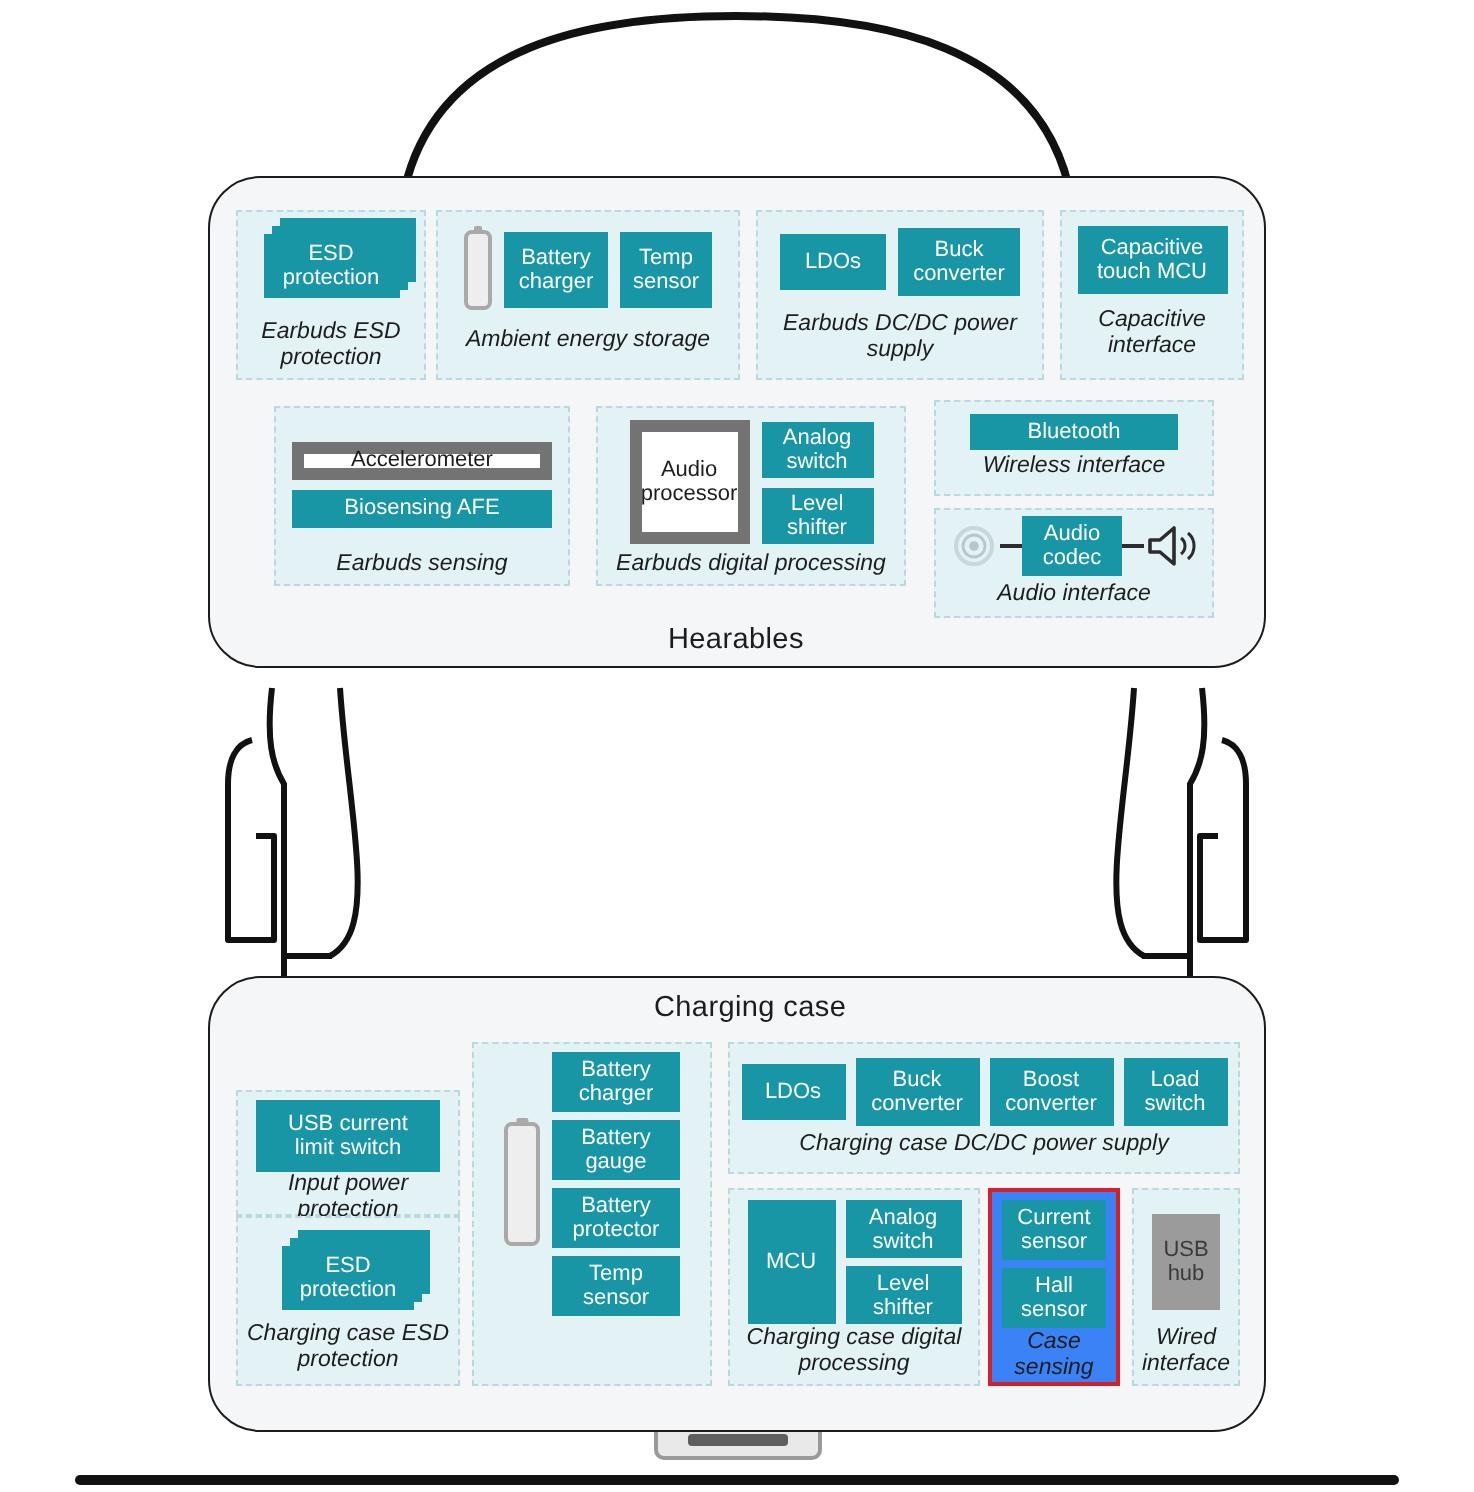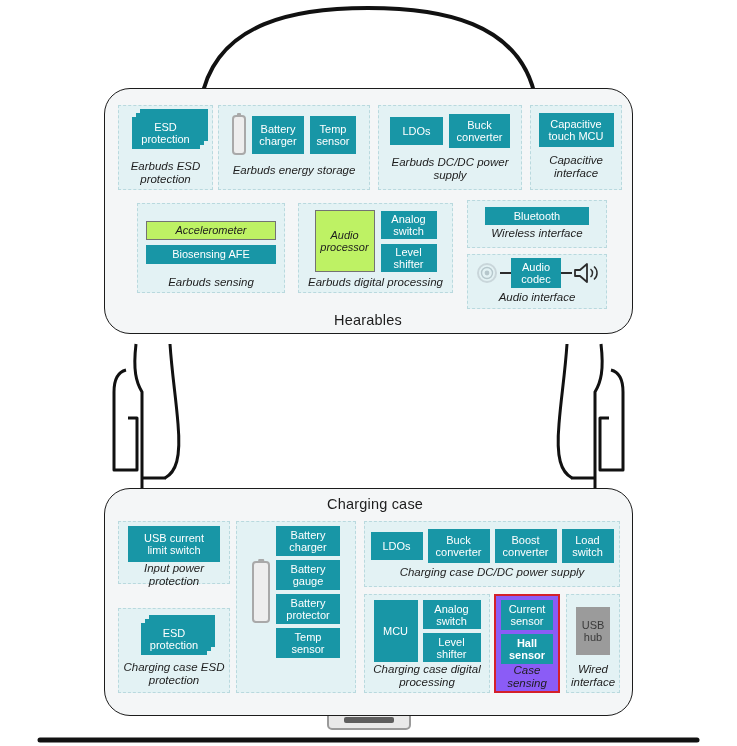--- a/index.html
+++ b/index.html
@@ -66,24 +66,23 @@
     line-height:12px;
     text-align:center;
     display:flex;
     align-items:center;
     justify-content:center;
     box-sizing:border-box;
     padding:2px 3px;
     white-space:pre-line;
   }
   .chip.white{
-    background:#bef264;
+    background:#ffffff;
     color:#1d1d1d;
-    border:1px solid #737373;
-    font-style:italic;
+    border:6px solid #737373;
   }
   .chip.gray{
     background:#9b9b9b;
     color:#3a3a3a;
   }
   
   .chip.stack{position:relative;}
   .chip.stack::before,
   .chip.stack::after{
     content:"";
@@ -163,21 +162,21 @@
   </div>
 
   <div class="group" style="left:218px;top:105px;width:152px;height:85px;">
     <div class="group-inner rowflex" style="height:58px;gap:6px;">
       <div class="battery" style="position:relative;width:14px;height:40px;"></div>
       <div class="chip" style="width:52px;height:38px;">Battery
 charger</div>
       <div class="chip" style="width:46px;height:38px;">Temp
 sensor</div>
     </div>
-    <div class="group-caption">Earbuds energy storage</div>
+    <div class="group-caption">Ambient energy storage</div>
   </div>
 
   <div class="group" style="left:378px;top:105px;width:144px;height:85px;">
     <div class="group-inner rowflex" style="height:50px;gap:6px;">
       <div class="chip" style="width:53px;height:28px;">LDOs</div>
       <div class="chip" style="width:61px;height:34px;">Buck
 converter</div>
     </div>
     <div class="group-caption">Earbuds DC/DC power supply</div>
   </div>
@@ -238,21 +237,21 @@
         <path d="M22 5.5 A8.5 8.5 0 0 1 22 18.5" fill="none" stroke="#2c2c2c" stroke-width="1.5"></path>
       </svg>
     </div>
     <div class="group-caption">Audio interface</div>
   </div>
 
   <div class="card" style="left:104px;top:488px;width:529px;height:228px;">
   </div>
   <div class="card-label" style="left:327px;top:496px;">Charging case</div>
 
-  <div class="group" style="left:118px;top:521px;width:112px;height:63px;">
+  <div class="group" style="left:118px;top:545px;width:112px;height:63px;">
     <div class="group-inner" style="height:50px;padding-top:4px;">
       <div class="chip" style="width:92px;height:36px;">USB current
 limit switch</div>
     </div>
     <div class="group-caption">Input power protection</div>
   </div>
 
   <div class="group" style="left:118px;top:608px;width:112px;height:85px;">
     <div class="group-inner" style="height:52px;padding-top:8px;">
       <div class="stackwrap">
@@ -298,25 +297,25 @@
       <div class="colflex" style="gap:4px;">
         <div class="chip" style="width:58px;height:29px;">Analog
 switch</div>
         <div class="chip" style="width:58px;height:29px;">Level
 shifter</div>
       </div>
     </div>
     <div class="group-caption">Charging case digital processing</div>
   </div>
 
-  <div class="group" style="left:494px;top:594px;width:66px;height:99px;border:2px solid #d4202a;background:#8b5cf6;">
+  <div class="group" style="left:494px;top:594px;width:66px;height:99px;border:2px solid #d4202a;background:#3b82f6;justify-content:center;">
     <div class="group-inner colflex" style="height:68px;gap:4px;padding-top:3px;">
       <div class="chip" style="width:52px;height:30px;">Current
 sensor</div>
-      <div class="chip" style="width:52px;height:30px;font-weight:bold;">Hall
+      <div class="chip" style="width:52px;height:30px;">Hall
 sensor</div>
     </div>
     <div class="group-caption">Case sensing</div>
   </div>
 
   <div class="group" style="left:566px;top:594px;width:54px;height:99px;">
     <div class="group-inner" style="height:68px;padding-top:4px;">
       <div class="chip gray" style="width:34px;height:48px;">USB
 hub</div>
     </div>

